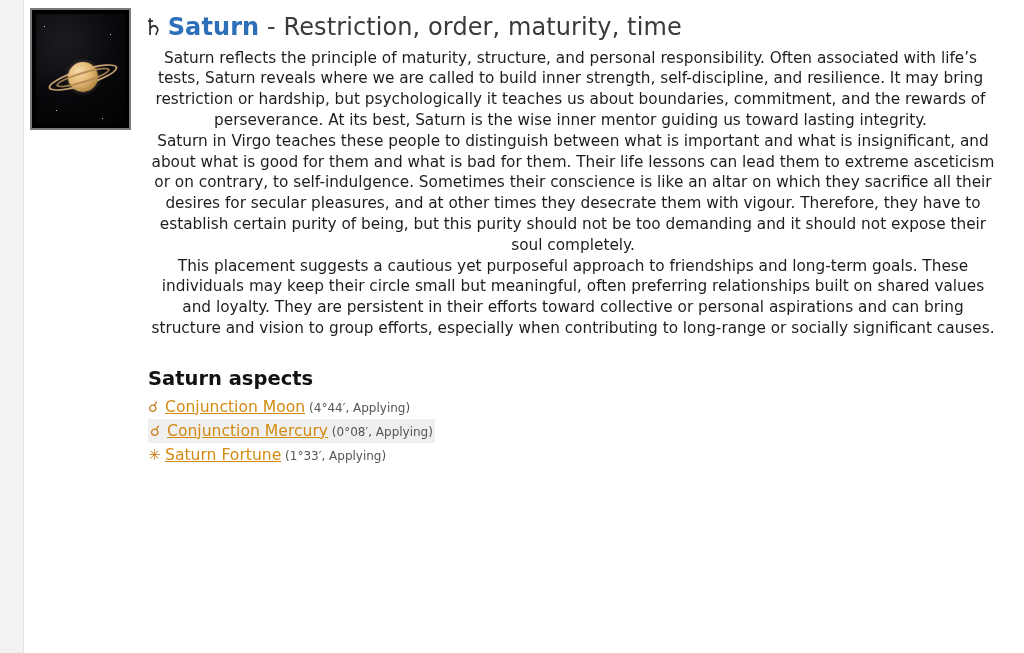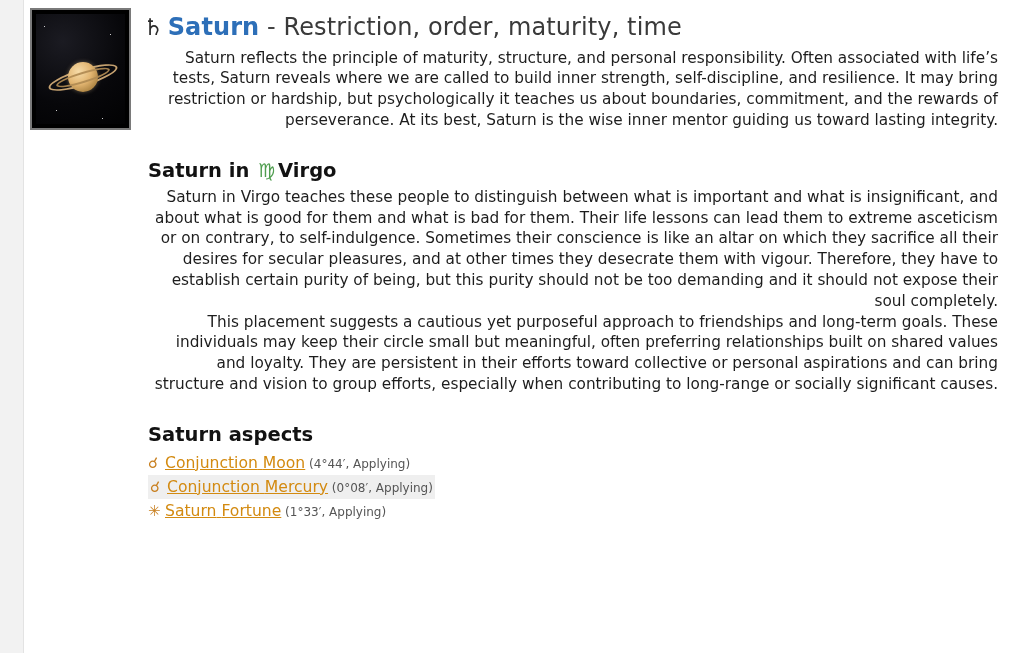--- a/index.html
+++ b/index.html
@@ -107,21 +107,21 @@
   }
   h1.title .subtitle {
     color: #3a3a3a;
     font-weight: normal;
   }
   p.body-text {
     font-size: 15.3px;
     line-height: 1.36;
     margin: 0 0 0 0;
     color: #1d1d1d;
-    text-align: right;
+    text-align: center;
   }
   .section { padding: 0 26px 0 4px; }
   h2.section-title {
     font-size: 19.5px;
     font-weight: bold;
     margin: 28px 0 5px 0;
     color: #121212;
   }
   h2.section-title .sign-glyph {
     color: #4f9d4f;
@@ -189,23 +189,20 @@
 
     <div class="header-text">
       <h1 class="title">
         <span class="glyph">♄</span><span class="planet-name">Saturn</span><span class="dash"> - </span><span class="subtitle">Restriction, order, maturity, time</span>
       </h1>
       <p class="body-text">Saturn reflects the principle of maturity, structure, and personal responsibility. Often associated with life’s tests, Saturn reveals where we are called to build inner strength, self-discipline, and resilience. It may bring restriction or hardship, but psychologically it teaches us about boundaries, commitment, and the rewards of perseverance. At its best, Saturn is the wise inner mentor guiding us toward lasting integrity.</p>
     </div>
   </div>
 
   <div class="section content-col">
-    <h2 class="section-title">
-      <span>Saturn in </span><span class="sign-glyph">♍</span><span>Virgo</span>
-    </h2>
     <p class="body-text">Saturn in Virgo teaches these people to distinguish between what is important and what is insignificant, and about what is good for them and what is bad for them. Their life lessons can lead them to extreme asceticism or on contrary, to self-indulgence. Sometimes their conscience is like an altar on which they sacrifice all their desires for secular pleasures, and at other times they desecrate them with vigour. Therefore, they have to establish certain purity of being, but this purity should not be too demanding and it should not expose their soul completely.</p>
   </div>
 
   <div class="section content-col">
     <p class="body-text">This placement suggests a cautious yet purposeful approach to friendships and long-term goals. These individuals may keep their circle small but meaningful, often preferring relationships built on shared values and loyalty. They are persistent in their efforts toward collective or personal aspirations and can bring structure and vision to group efforts, especially when contributing to long-range or socially significant causes.</p>
   </div>
 
   <div class="section content-col">
     <h2 class="section-title">Saturn aspects</h2>
     <ul class="aspect-list">

